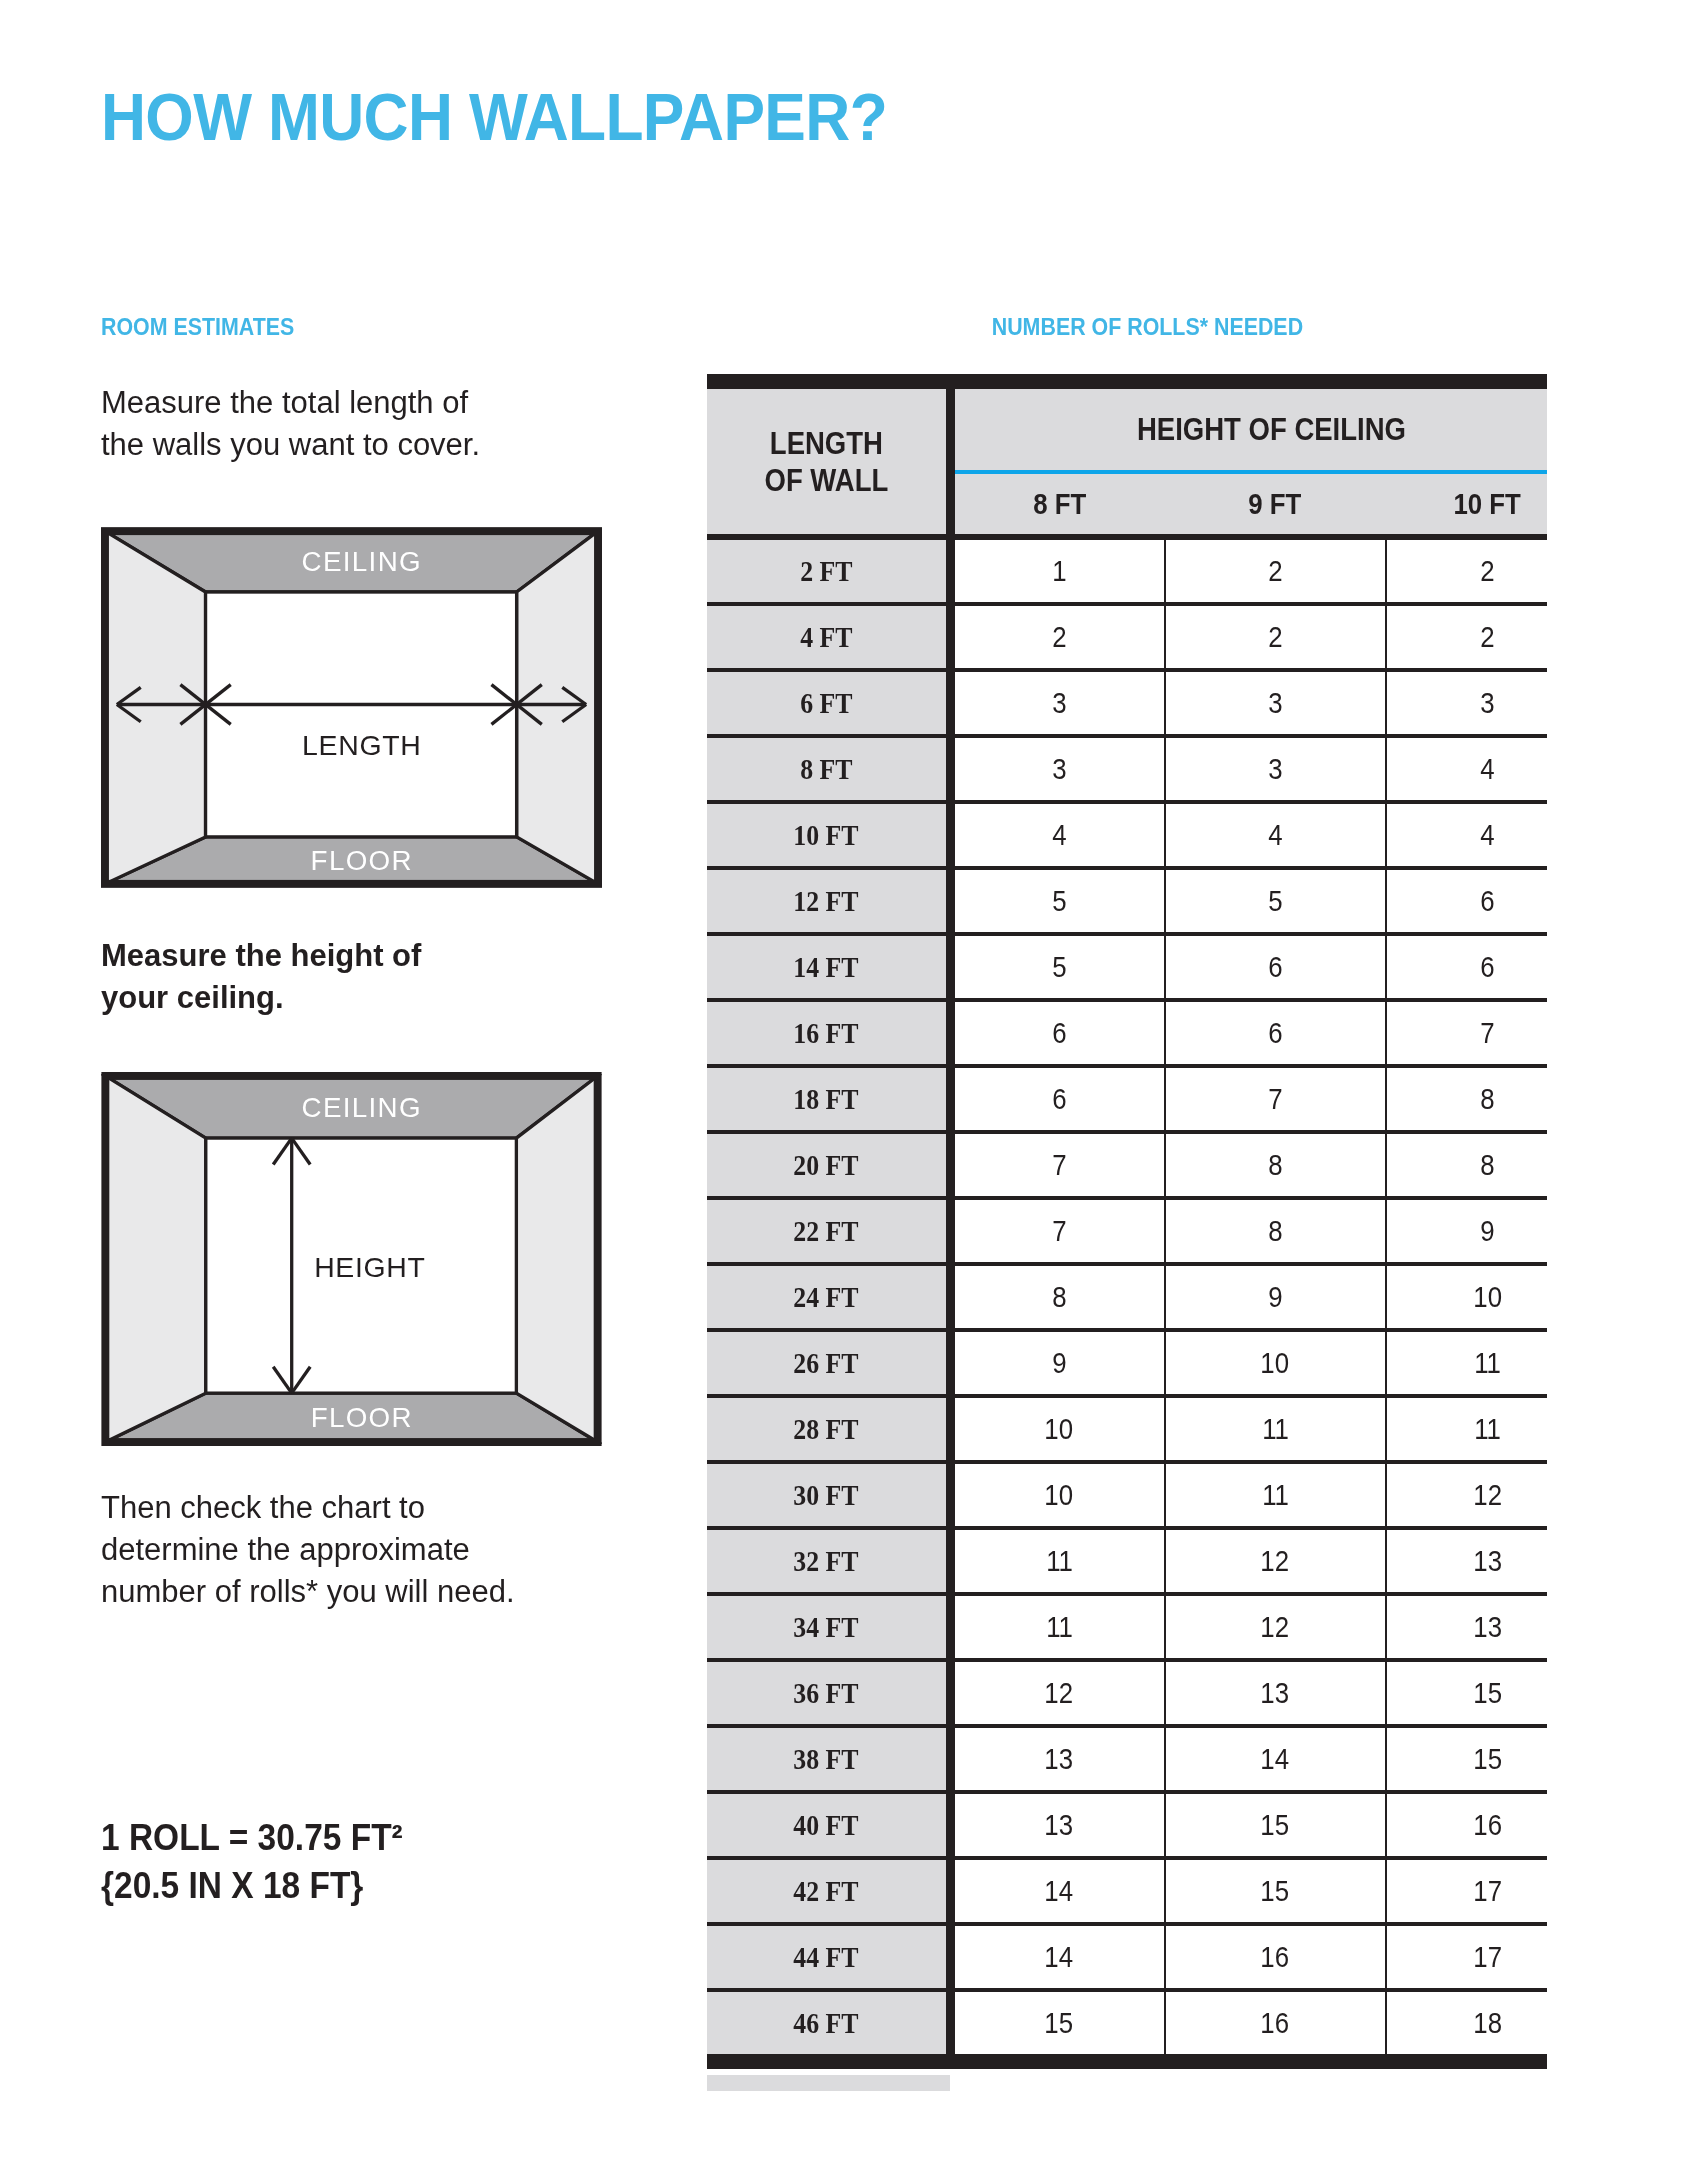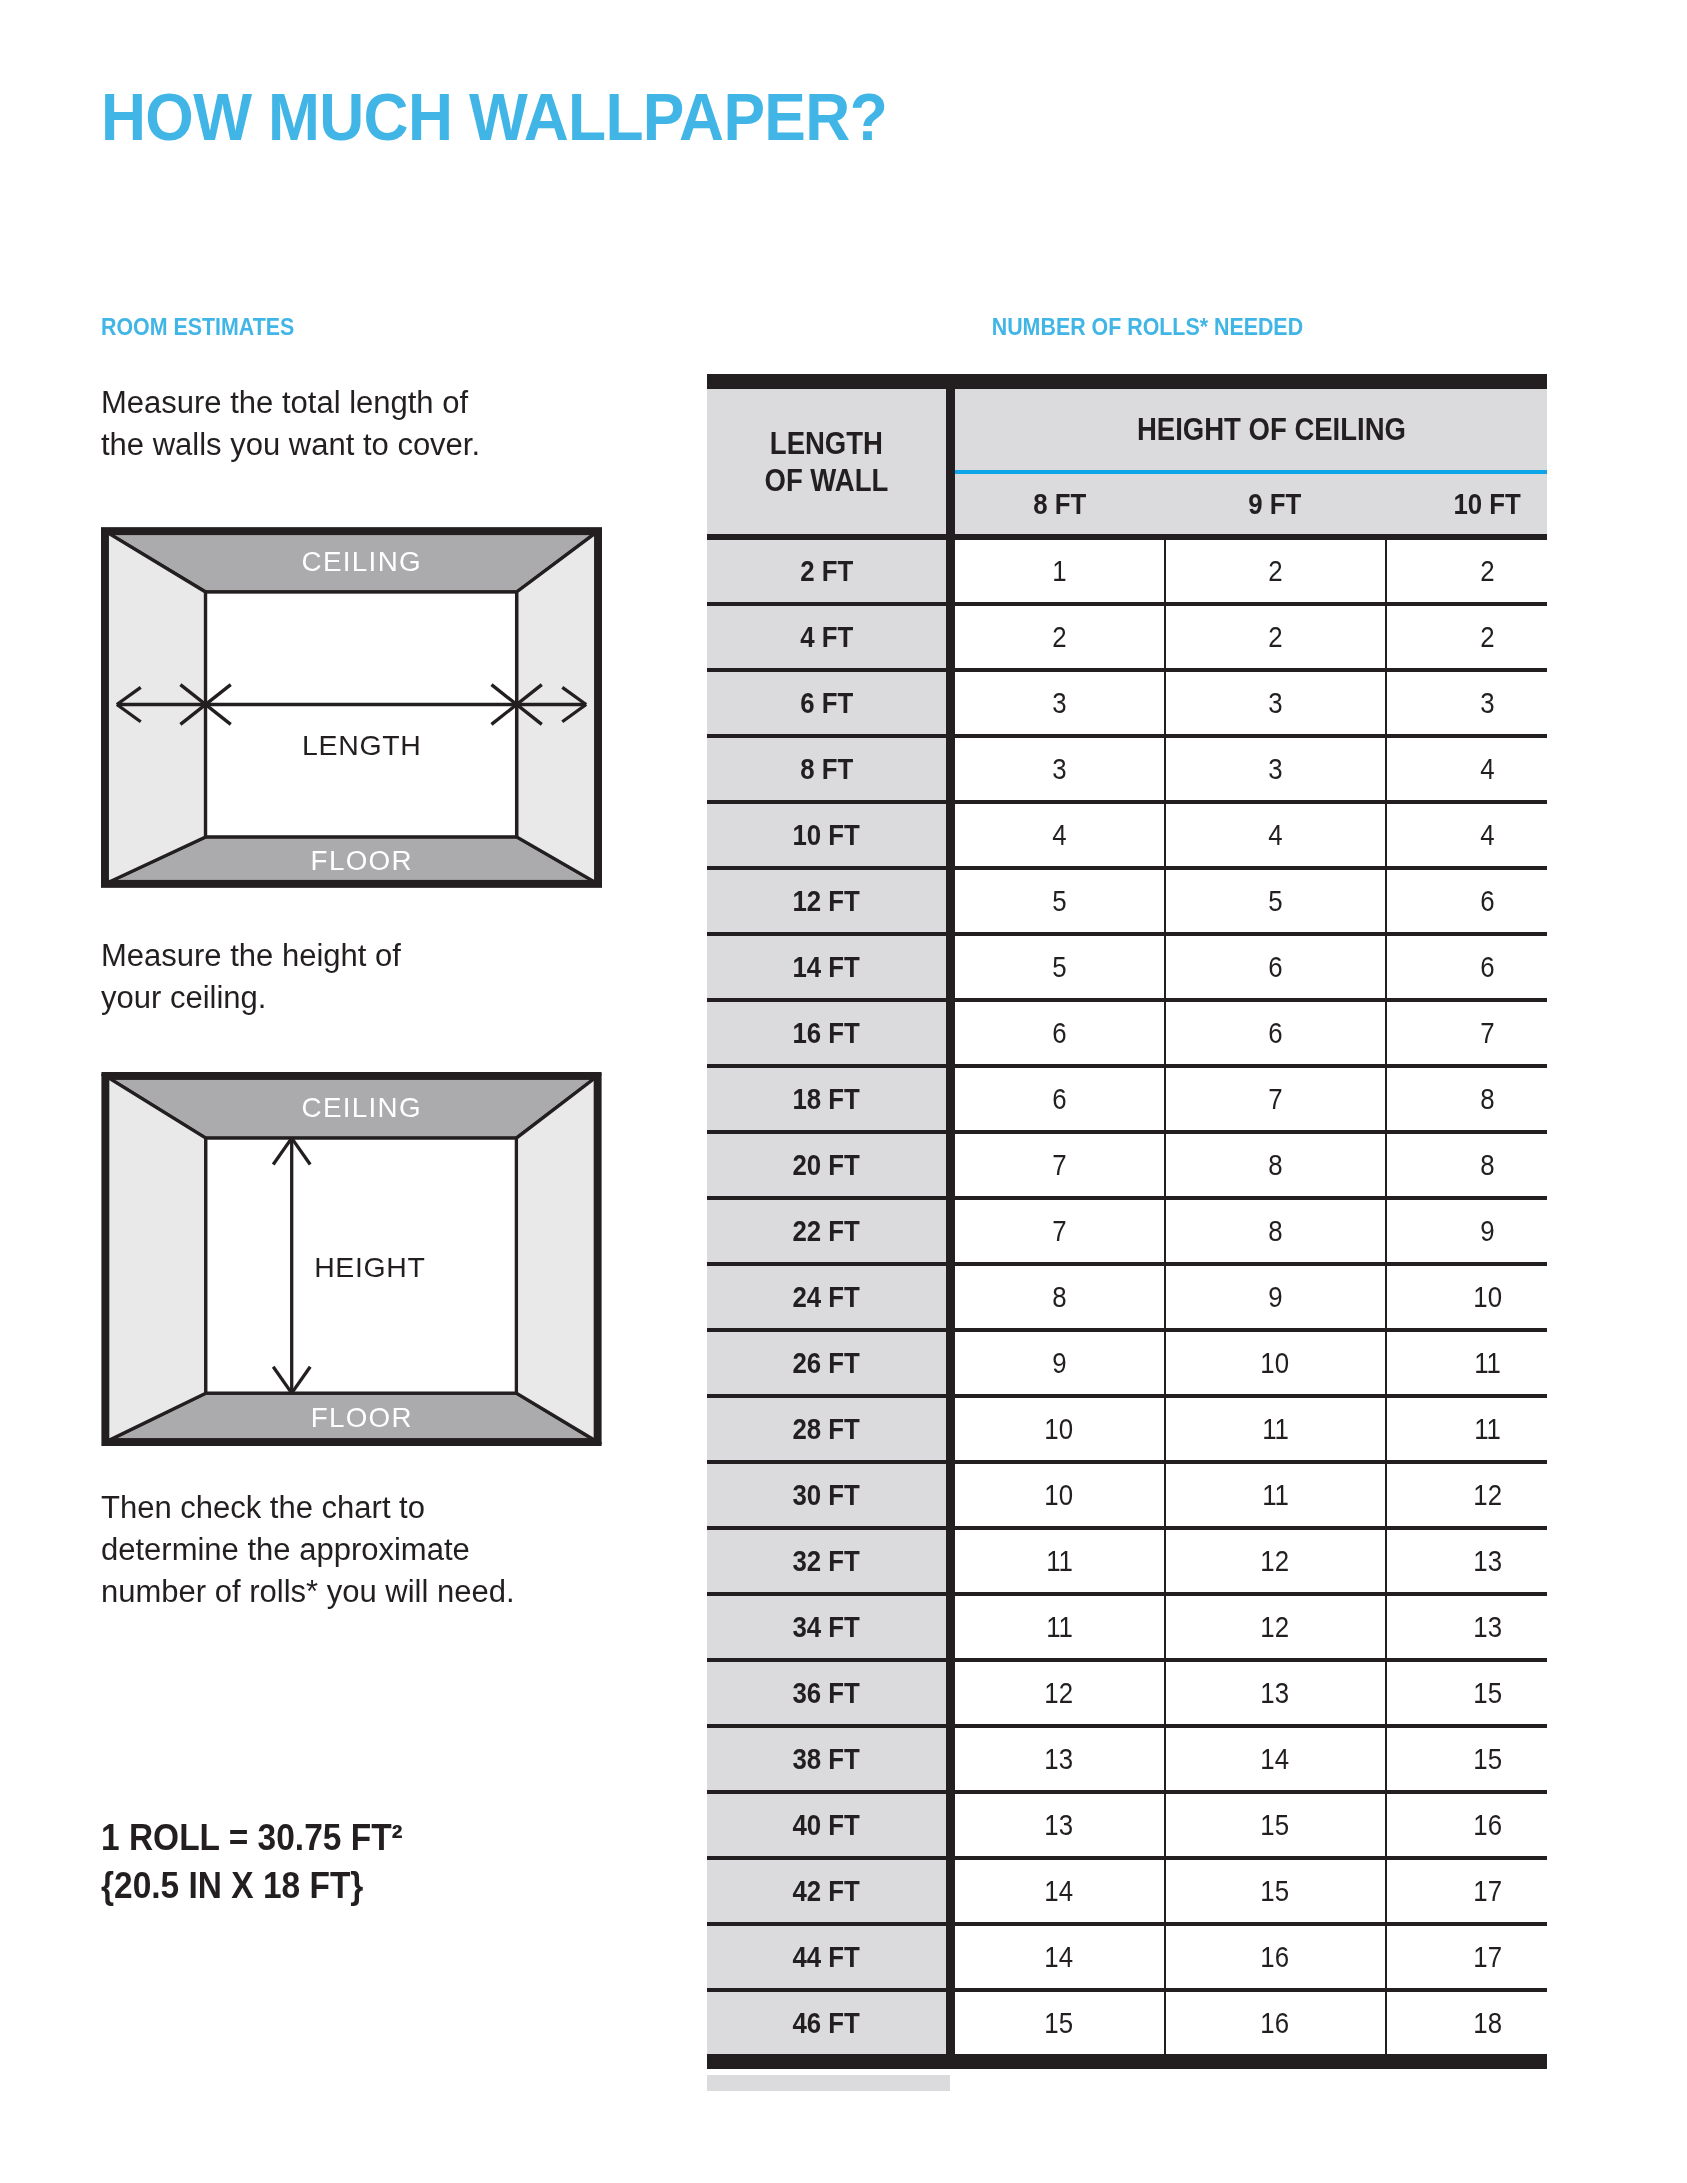--- a/index.html
+++ b/index.html
@@ -41,21 +41,21 @@
   table.rolls th, table.rolls td{padding:0; text-align:center; vertical-align:middle; color:#231F20;}
   thead th{background:#DBDBDD;}
   th.hdr-label{
     border-right:9.3px solid #231F20; border-bottom:6.6px solid #231F20;
     font-size:32px; font-weight:700; line-height:37px;
   }
   th.hdr-group{border-bottom:4px solid #0ea5e9; height:81px; font-size:32px; font-weight:700;}
   tr.subhead th{height:60px; border-bottom:6.6px solid #231F20; font-size:30px; font-weight:700;}
   tbody td{height:62px; border-top:4px solid #231F20; background:#ffffff; font-size:30px; font-weight:400;}
   tbody td.lbl{
-    background:#DBDBDD; border-right:9.3px solid #231F20; font-size:30px; font-weight:700;
+    background:#DBDBDD; border-right:9.3px solid #231F20; font-size:30px; font-weight:700;font-family:Liberation Serif, serif;
   }
   tbody td.data + td.data{border-left:2.6px solid #231F20;}
   .cellv{display:inline-block; transform:scaleX(.86); transform-origin:50% 50%;}
   .gray-tab{position:absolute; left:707px; top:2075px; width:243px; height:16px; background:#DBDBDD;}
 </style>
 </head>
 <body>
 
 <div class="page">
 
@@ -88,21 +88,21 @@
       <line x1="120" y1="238" x2="196" y2="298"></line>
       <line x1="120" y1="298" x2="196" y2="238"></line>
       <line x1="590" y1="238" x2="666" y2="298"></line>
       <line x1="590" y1="298" x2="666" y2="238"></line>
     </g>
     <text class="diag-white" x="394" y="66" text-anchor="middle">CEILING</text>
     <text class="diag-black" x="394" y="344" text-anchor="middle">LENGTH</text>
     <text class="diag-white" x="394" y="518" text-anchor="middle">FLOOR</text>
   </svg>
 
-  <div class="body-par" style="top:935px;">
+  <div class="body-par" style="top:935px;font-weight:bold;">
     <span class="line">Measure the height of</span>
     <span class="line">your ceiling.</span>
   </div>
 
   <svg class="diagram" style="top:1072px;" width="501" height="374" viewBox="0 0 757 566">
     <polygon points="6,6 751,6 628,100 158,100" fill="#ABABAD" stroke="#231F20" stroke-width="5"></polygon>
     <polygon points="6,560 751,560 628,486 158,486" fill="#ABABAD" stroke="#231F20" stroke-width="5"></polygon>
     <polygon points="6,6 158,100 158,486 6,560" fill="#E9E9EA" stroke="#231F20" stroke-width="5"></polygon>
     <polygon points="751,6 628,100 628,486 751,560" fill="#E9E9EA" stroke="#231F20" stroke-width="5"></polygon>
     <rect x="158" y="100" width="470" height="386" fill="#ffffff" stroke="#231F20" stroke-width="5"></rect>

